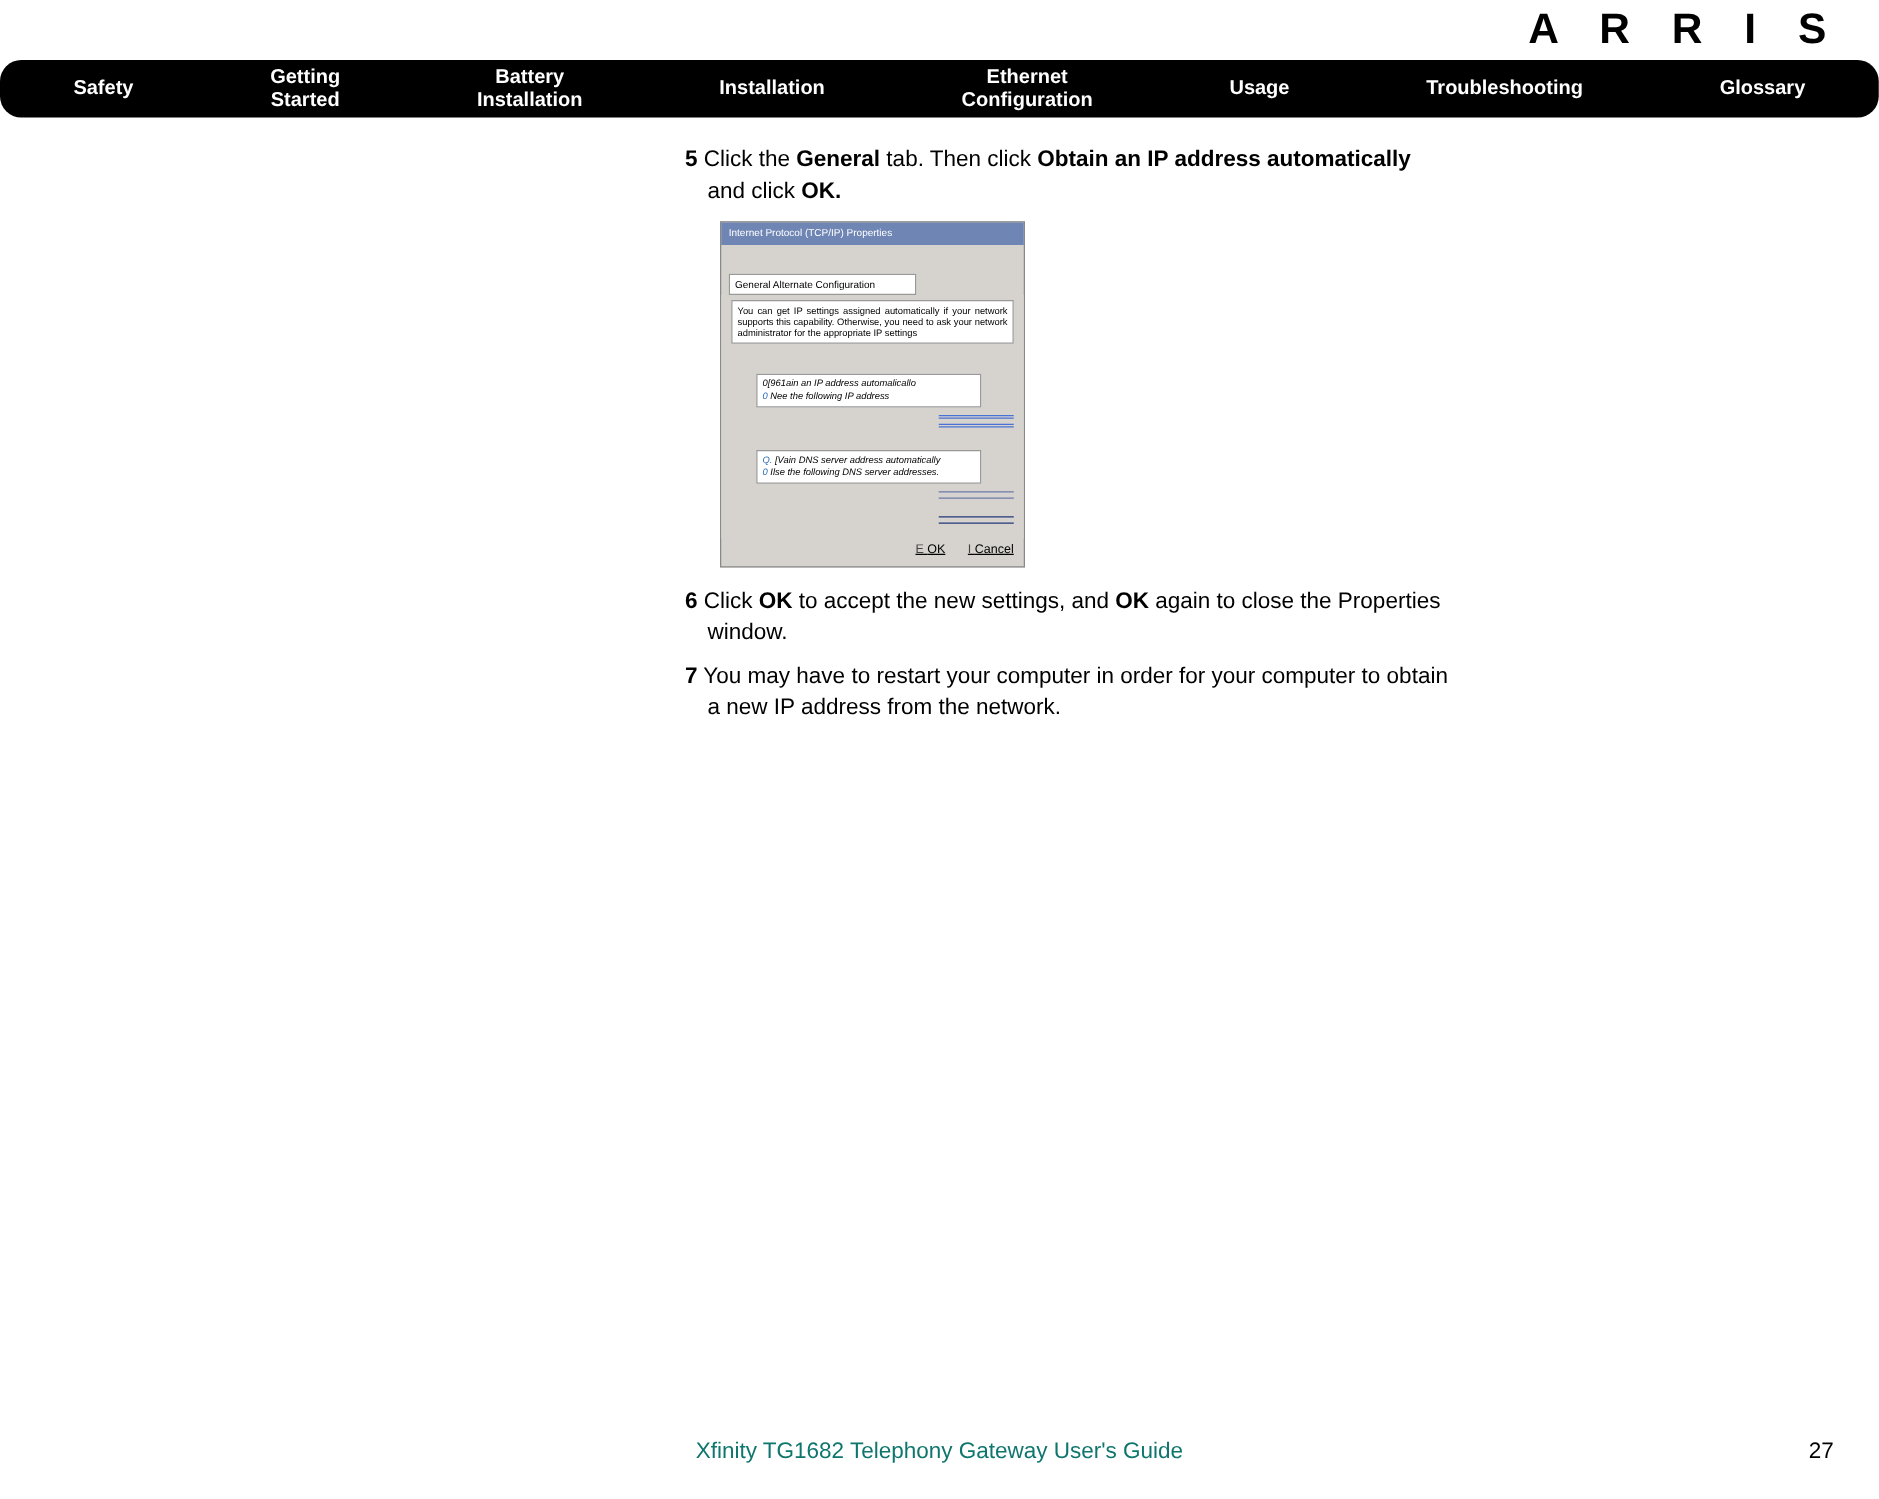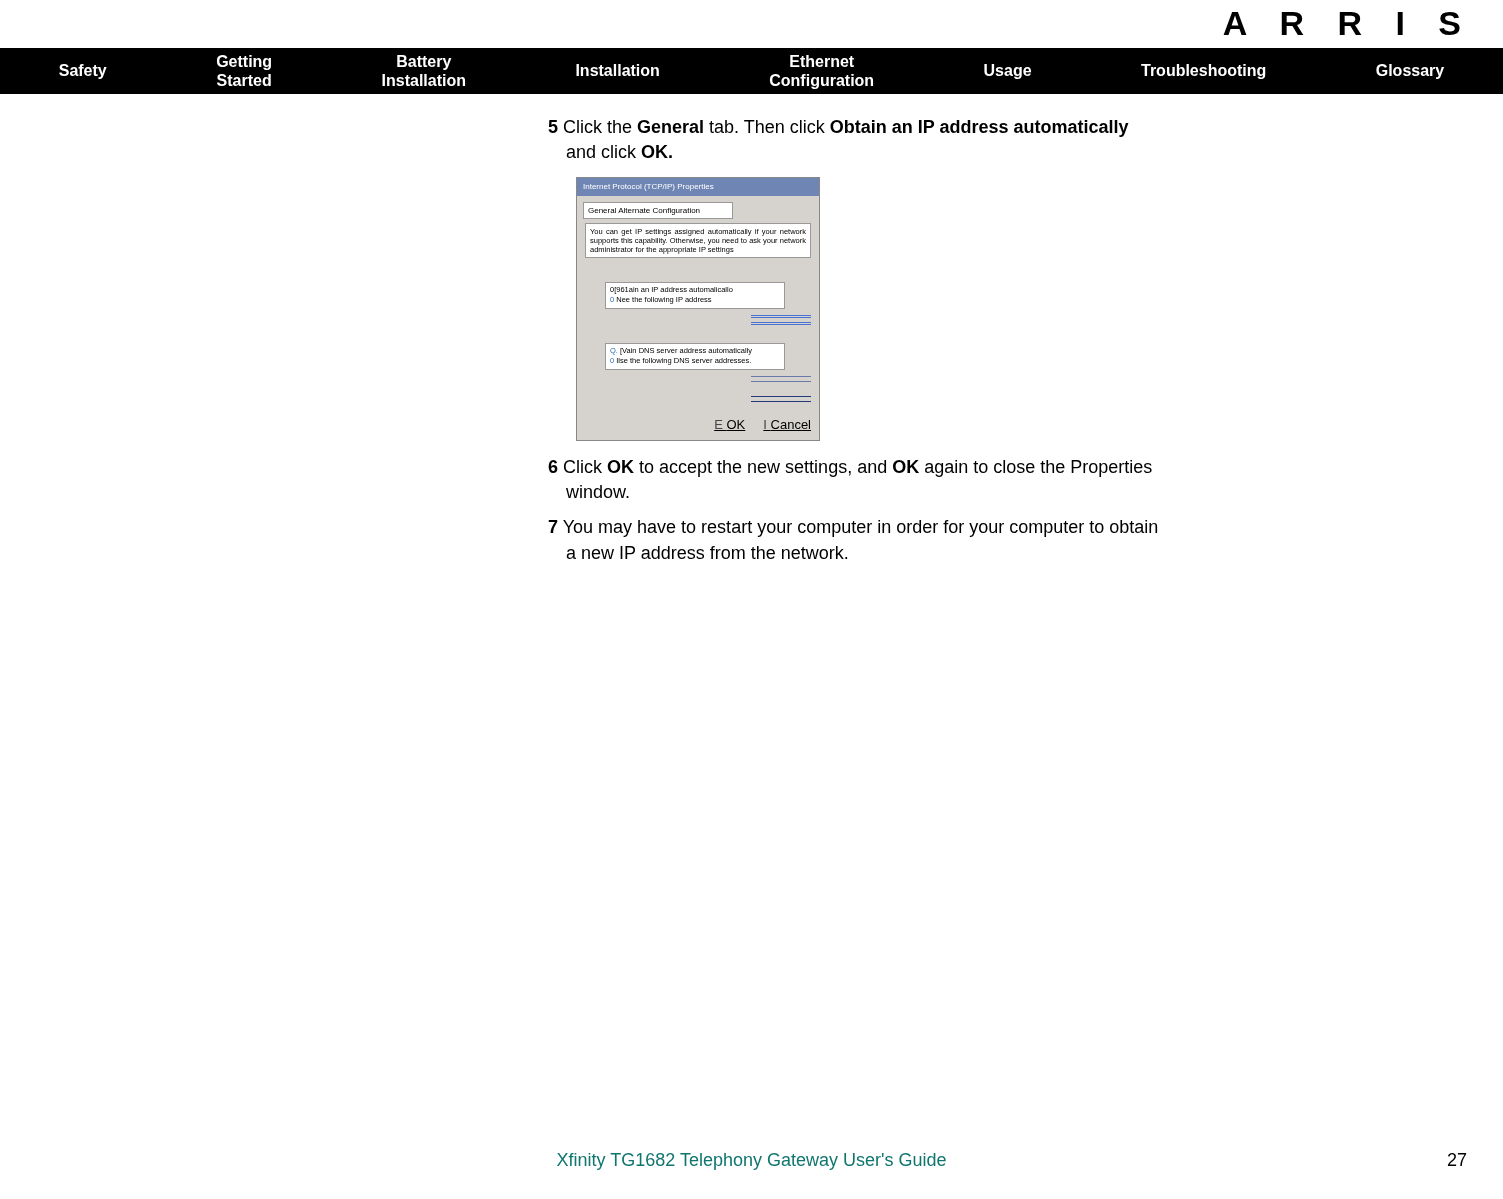--- a/index.html
+++ b/index.html
@@ -27,20 +27,21 @@
     right: 0;
     height: 46px;
     background: #000;
     color: #fff;
     display: flex;
     align-items: center;
     justify-content: space-around;
     padding: 0 4px;
     font-weight: 700;
     font-size: 16px;
+    border-radius: 17px;
   }
   .nav-item {
     text-align: center;
     line-height: 1.2;
     cursor: pointer;
   }
   .content {
     position: absolute;
     top: 115px;
     left: 548px;
@@ -72,21 +73,21 @@
     color: #000;
   }
   .dialog-title {
     background: #6f86b5;
     color: #fff;
     padding: 3px 6px;
     font-size: 8px;
     font-weight: 400;
   }
   .dialog-tabs {
-    margin: 6px 6px 0 6px;
+    margin: 23px 6px 0 6px;
     font-size: 8px;
     background: #fff;
     border: 1px solid #999;
     padding: 2px 4px;
     width: 150px;
   }
   .dialog-body {
     background: #d6d3ce;
     padding: 4px 8px 8px 8px;
   }
@@ -101,21 +102,21 @@
   }
   .radio-group {
     background: #fff;
     border: 1px solid #999;
     padding: 2px 4px;
     font-size: 7.5px;
     margin-left: 20px;
     margin-bottom: 6px;
     width: 180px;
   }
-  .radio-line { display:block; }
+  .radio-line { display:block;font-style:italic; }
   .radio-line .m { color: #2a6ab3; }
   .field-row {
     display: flex;
     justify-content: flex-end;
     margin-bottom: 4px;
   }
   .underline-blue {
     width: 60px;
     border-bottom: 2px solid #4a72d4;
     margin-left: 4px;
@@ -124,21 +125,21 @@
   .underline-gray {
     width: 60px;
     border-bottom: 1px solid #6a7aa8;
     margin-left: 4px;
   }
   .dialog-buttons {
     display: flex;
     justify-content: flex-end;
     gap: 18px;
     padding: 2px 8px 6px 8px;
-    font-size: 13px;
+    font-size: 10px;
   }
   .dlg-btn {
     text-decoration: underline;
     cursor: default;
   }
   .dlg-btn .pre { color: #444; text-decoration: none; }
 
   .footer {
     position: absolute;
     bottom: 28px;

